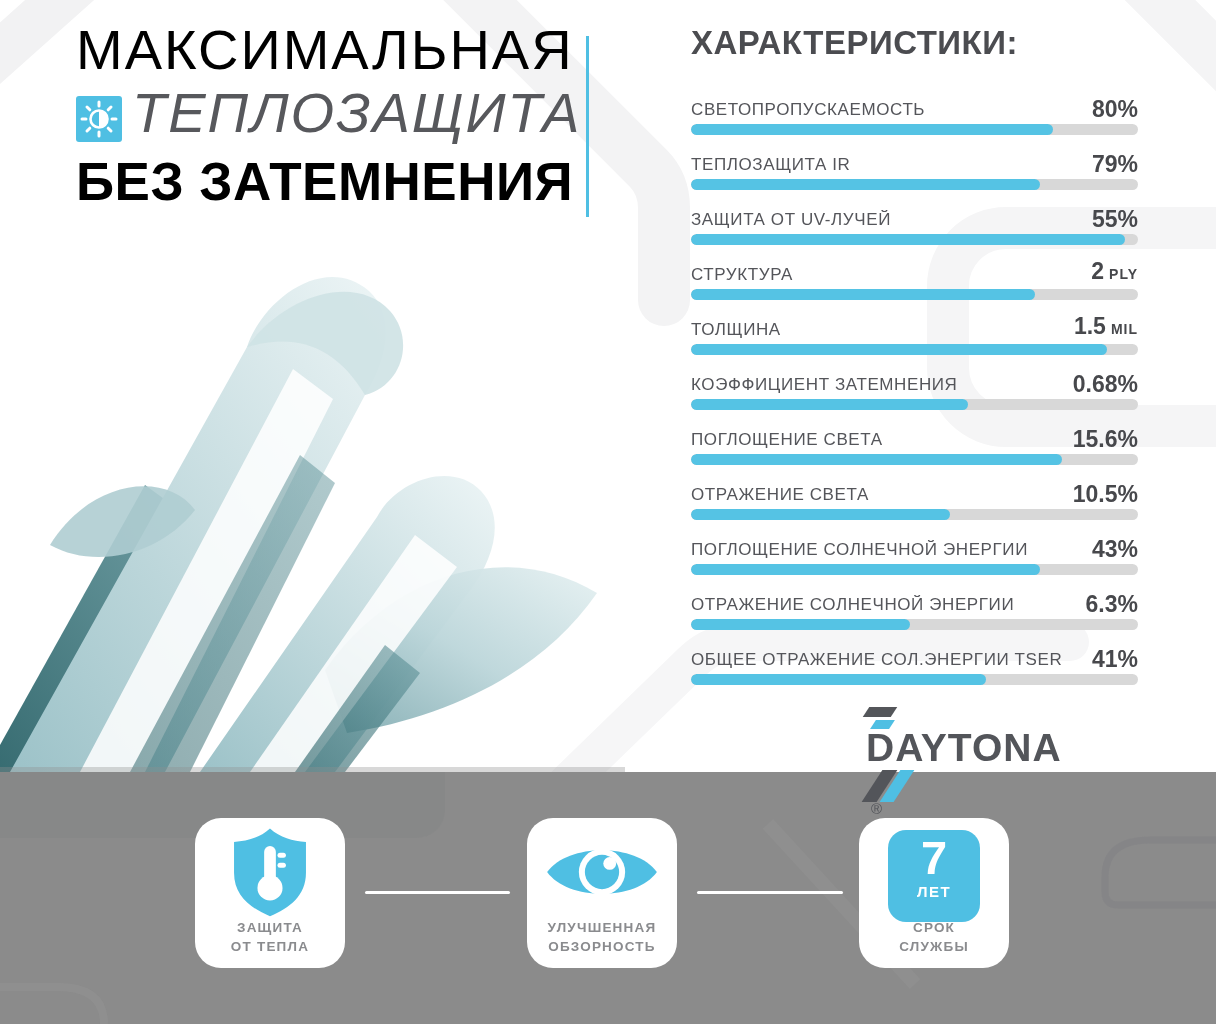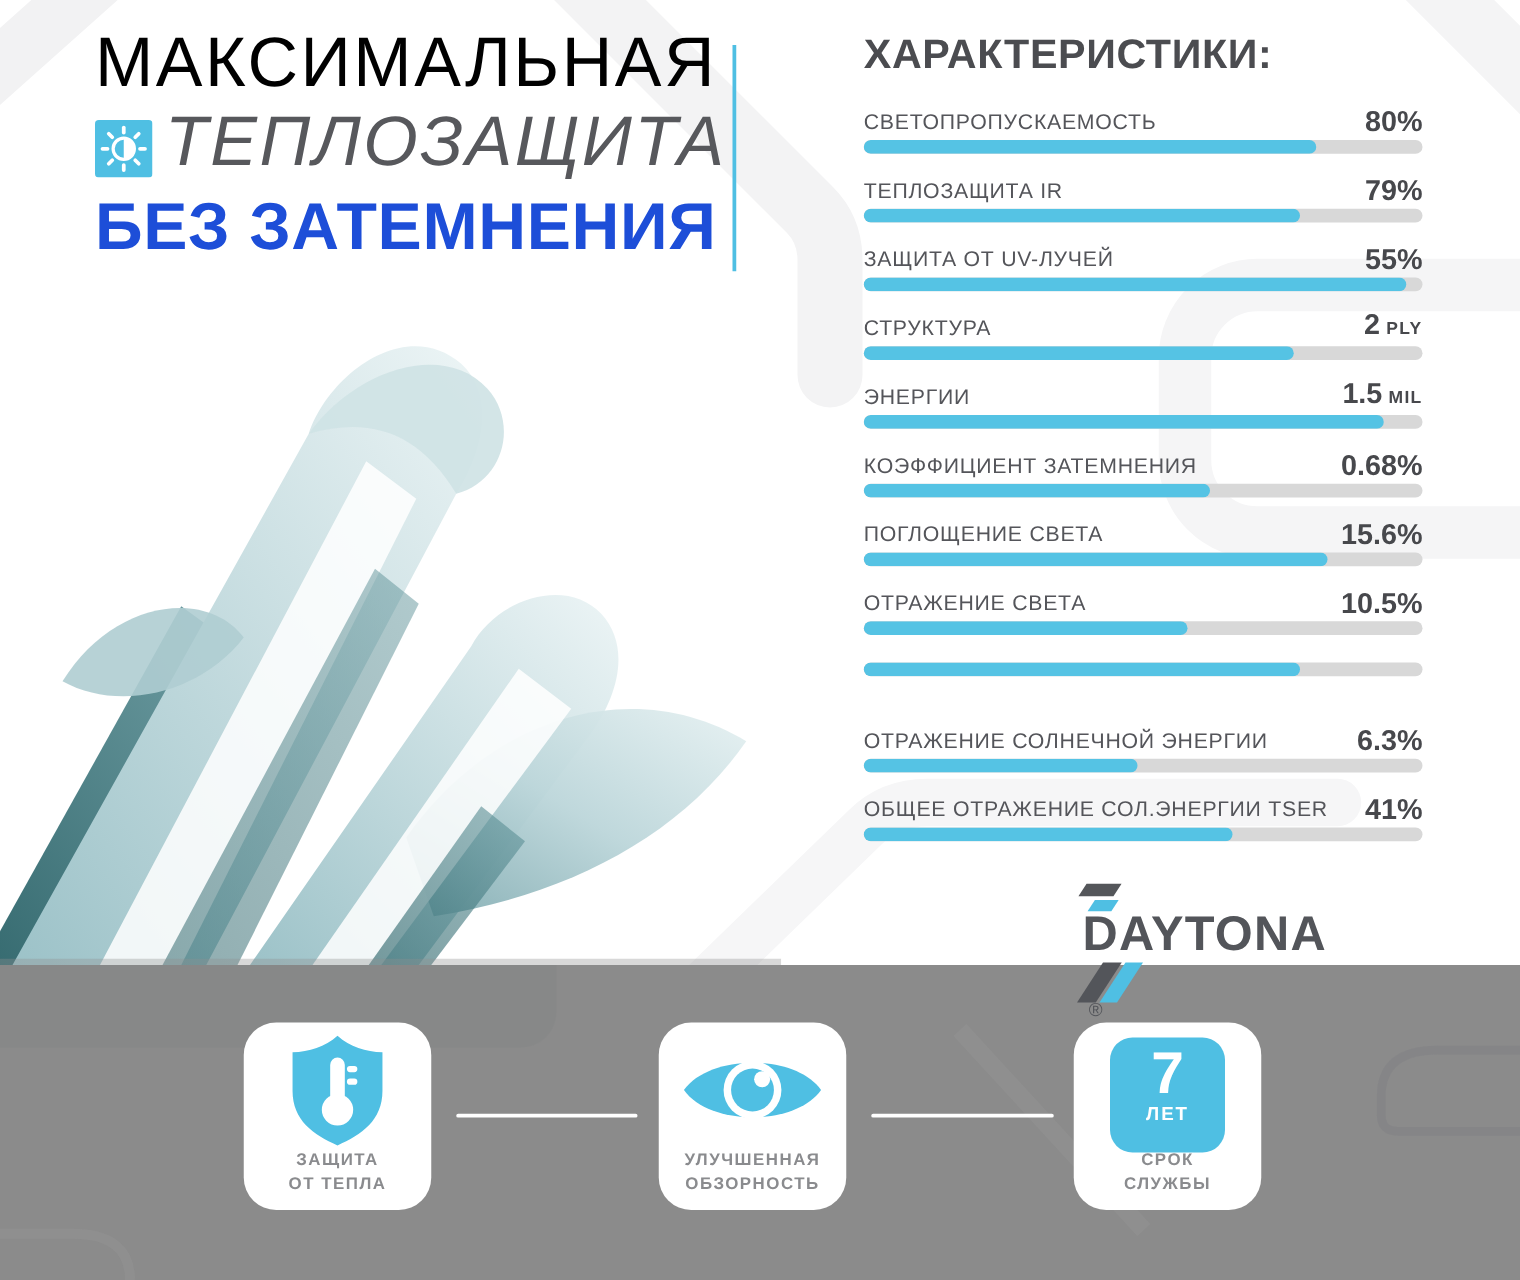--- a/index.html
+++ b/index.html
@@ -9,30 +9,30 @@
   .bg-traces{position:absolute;left:0;top:0;z-index:0;}
   .film-art{position:absolute;left:-5px;top:225px;width:630px;height:547px;z-index:1;}
 
   
   .title-line{position:absolute;z-index:3;white-space:nowrap;}
   .title-line1{left:76px;top:22px;font-size:56px;line-height:56px;font-weight:400;
                letter-spacing:2px;color:#000000;}
   .title-line2{left:132px;top:85px;font-size:56px;line-height:56px;font-weight:400;
                letter-spacing:2px;color:#57585C;font-style:italic;}
   .title-line3{left:76px;top:153px;font-size:53px;line-height:58px;font-weight:800;
-               letter-spacing:0.5px;color:#1d4ed8;text-align:right;}
+               letter-spacing:0.5px;color:#000000;text-align:right;}
   .sun-badge{position:absolute;left:76px;top:96px;width:46px;height:46px;z-index:3;}
   .title-divider{position:absolute;left:586px;top:36px;width:3px;height:181px;
                  background:#4FBFE3;z-index:3;}
 
   
   .specs-heading{position:absolute;left:691px;top:24px;font-size:33px;font-weight:800;
                  letter-spacing:0.5px;color:#4B4C50;z-index:3;white-space:nowrap;}
   .spec-rows{position:absolute;left:691px;top:86px;width:447px;z-index:3;}
-  .spec-row{position:absolute;left:0;width:447px;height:42px;}
+  .spec-row{position:absolute;left:0;width:447px;height:42px;margin-top:12px;}
   .spec-head{display:flex;justify-content:space-between;align-items:flex-end;height:22px;}
   .spec-label{font-size:17px;font-weight:500;letter-spacing:0.6px;color:#54555A;white-space:nowrap;}
   .spec-value{font-size:23px;font-weight:700;color:#47484C;white-space:nowrap;line-height:22px;}
   .spec-unit{font-size:23px;font-weight:700;}
   .spec-unit.unit-small{font-size:14px;letter-spacing:1px;margin-left:5px;}
   .spec-bar{position:relative;margin-top:4px;height:11px;border-radius:6px;background:#D8D8D8;overflow:hidden;}
   .spec-fill{position:absolute;left:0;top:0;height:11px;border-radius:6px;background:#55C3E4;}
 
   
   .logo{position:absolute;left:866px;top:699px;z-index:3;display:flex;align-items:flex-start;flex-direction:column;}
@@ -160,21 +160,21 @@
       <div class="spec-head">
         <span class="spec-label">СТРУКТУРА</span>
         <span class="spec-value"><span>2</span><span class="spec-unit unit-small">PLY</span></span>
       </div>
       <div class="spec-bar">
           <div class="spec-fill" style="width: 77%;"></div>
         </div>
     </div>
     <div class="spec-row" style="top:220px">
       <div class="spec-head">
-        <span class="spec-label">ЭНЕРГИИ</span>
+        <span class="spec-label">ТОЛЩИНА</span>
         <span class="spec-value"><span>1.5</span><span class="spec-unit unit-small">MIL</span></span>
       </div>
       <div class="spec-bar">
           <div class="spec-fill" style="width: 93%;"></div>
         </div>
     </div>
     <div class="spec-row" style="top:275px">
       <div class="spec-head">
         <span class="spec-label">КОЭФФИЦИЕНТ ЗАТЕМНЕНИЯ</span>
         <span class="spec-value"><span>0.68</span><span class="spec-unit">%</span></span>
@@ -195,20 +195,24 @@
     <div class="spec-row" style="top:385px">
       <div class="spec-head">
         <span class="spec-label">ОТРАЖЕНИЕ СВЕТА</span>
         <span class="spec-value"><span>10.5</span><span class="spec-unit">%</span></span>
       </div>
       <div class="spec-bar">
           <div class="spec-fill" style="width: 58%;"></div>
         </div>
     </div>
     <div class="spec-row" style="top:440px">
+      <div class="spec-head">
+        <span class="spec-label">ПОГЛОЩЕНИЕ СОЛНЕЧНОЙ ЭНЕРГИИ</span>
+        <span class="spec-value"><span>43</span><span class="spec-unit">%</span></span>
+      </div>
       <div class="spec-bar">
           <div class="spec-fill" style="width: 78%;"></div>
         </div>
     </div>
     <div class="spec-row" style="top:495px">
       <div class="spec-head">
         <span class="spec-label">ОТРАЖЕНИЕ СОЛНЕЧНОЙ ЭНЕРГИИ</span>
         <span class="spec-value"><span>6.3</span><span class="spec-unit">%</span></span>
       </div>
       <div class="spec-bar">

